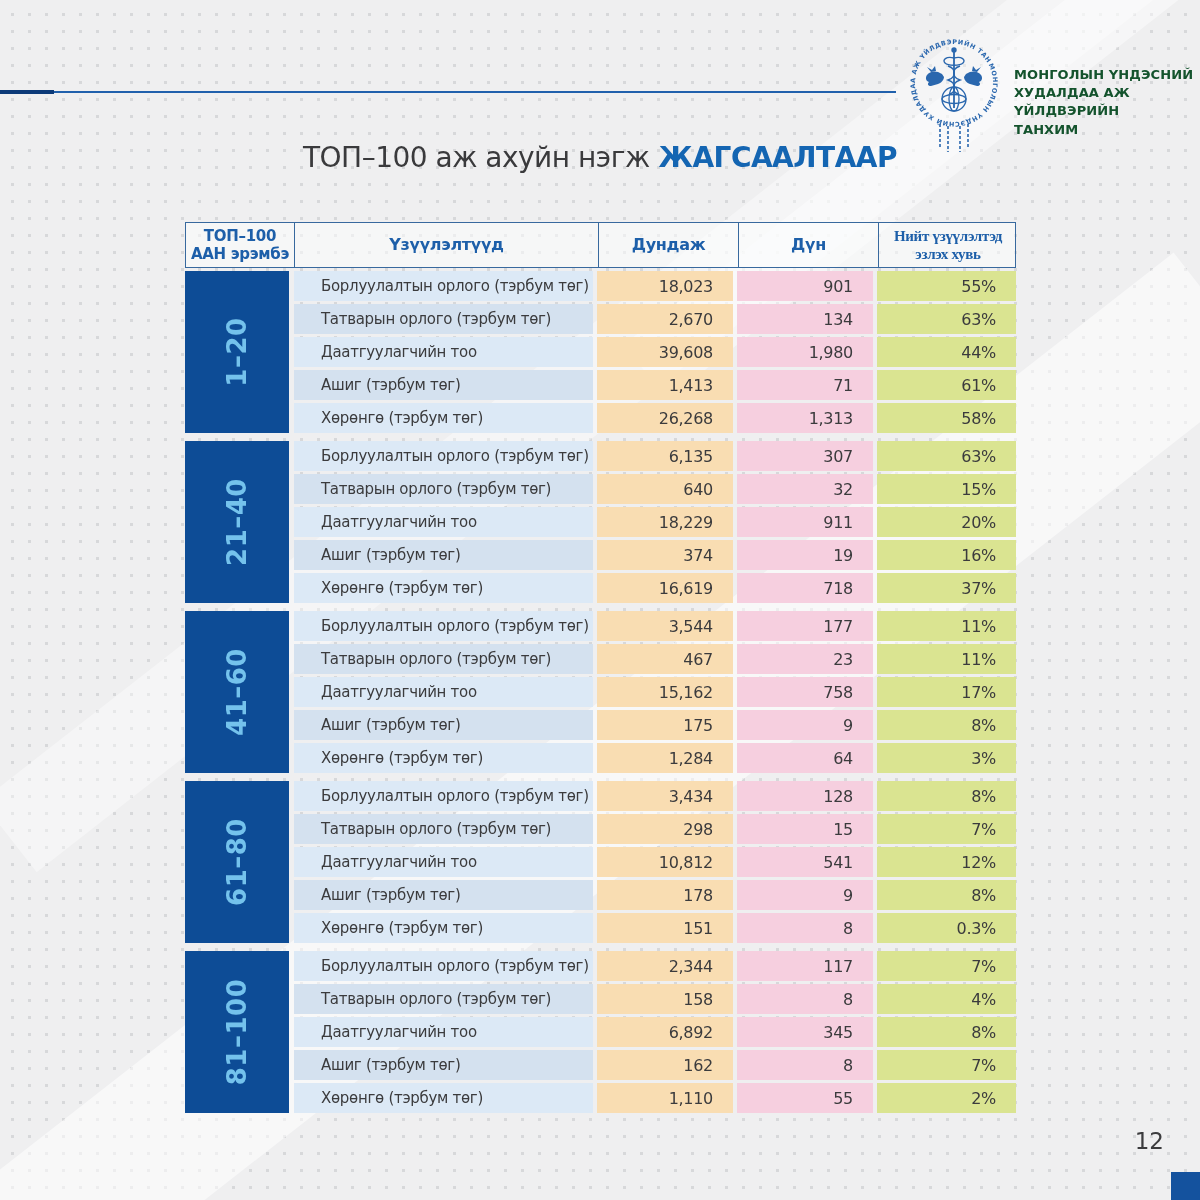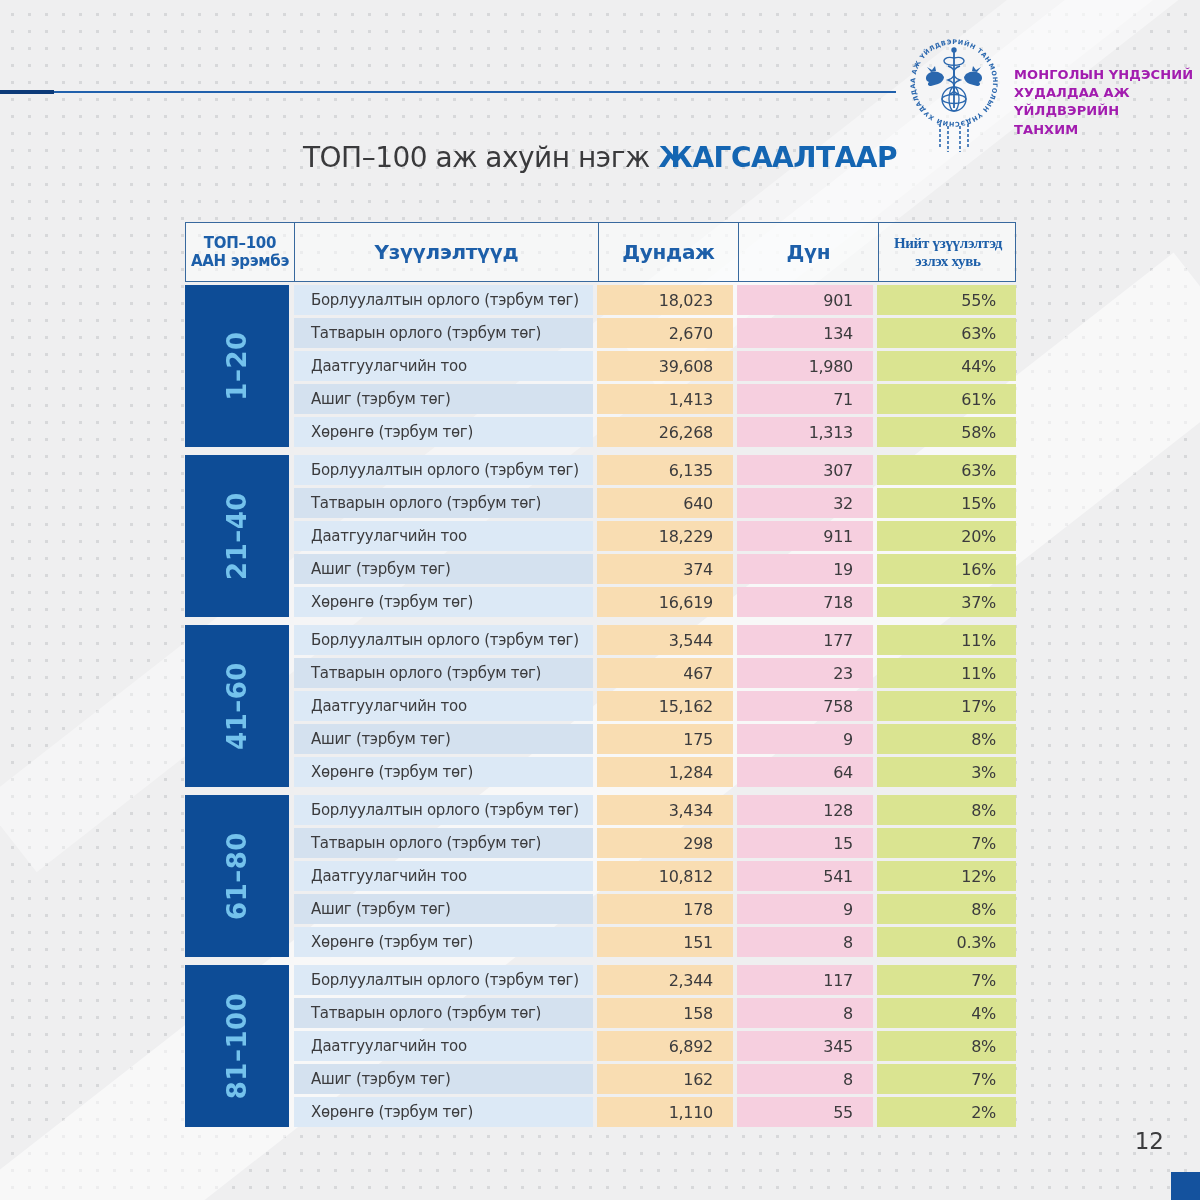--- a/index.html
+++ b/index.html
@@ -28,58 +28,58 @@
   .layer { position:absolute; inset:0; z-index:2; }
 
   
   .top-rule { position:absolute; left:0; top:91px; width:896px; height:2px; background:#2060ac; }
   .top-rule-dark { position:absolute; left:0; top:90px; width:54px; height:4px; background:#0c3a78; }
 
   
   .logo-svg { position:absolute; left:898px; top:36px; width:112px; height:118px; }
   .logo-name {
     position:absolute; left:1014px; top:66px;
-    font-size:13px; font-weight:bold; color:#a21caf; line-height:1.4;
+    font-size:13px; font-weight:bold; color:#14532d; line-height:1.4;
     letter-spacing:0.1px;
   }
 
   
   .page-title {
     position:absolute; left:0; top:141px; width:1200px;
     text-align:center; font-size:28px; color:#3a3a3c;
     letter-spacing:-0.5px;
   }
   .page-title .hl { font-weight:bold; color:#1465b2; margin-left:9px; }
 
   
   .tbl { position:absolute; left:185px; top:222px; width:831px; }
   .thead {
     display:grid; grid-template-columns:109px 304px 140px 140px 138px;
-    height:60px; border:1px solid #38699e; background:rgba(252,253,254,0.55);
+    height:46px; border:1px solid #38699e; background:rgba(252,253,254,0.55);
   }
   .th {
     display:flex; align-items:center; justify-content:center; text-align:center;
-    color:#1d5fa9; font-weight:bold; font-size:20px; line-height:1.2;
+    color:#1d5fa9; font-weight:bold; font-size:16px; line-height:1.2;
     border-right:1px solid #38699e; white-space:pre-line; letter-spacing:-0.3px;
   }
   .th:last-child { border-right:none; }
   .th-rank { font-size:15px; }
   .th-share { font-size:15px;font-family:Liberation Serif, serif; }
 
   .tbody { display:flex; flex-direction:column; gap:8px; margin-top:3px; }
   .group { display:grid; grid-template-columns:104px 1fr; column-gap:5px; }
   .rank-cell { background:#0d4c96; display:flex; align-items:center; justify-content:center; }
   .rank-label {
     transform:rotate(-90deg); white-space:nowrap;
     font-weight:bold; font-size:26px; color:#74c2ec; letter-spacing:0.5px;
   }
   .rows { display:flex; flex-direction:column; gap:3px; }
   .row { display:grid; grid-template-columns:299px 136px 136px 139px; column-gap:4px; height:30px; }
   .cell { display:flex; align-items:center; font-size:15px; color:#3b3b3d; letter-spacing:-0.3px; }
-  .c-label { background:#d6e3f1; padding-left:17px; }
+  .c-label { background:#d6e3f1; padding-left:27px; }
   .row:nth-child(odd) .c-label { background:#dcе9f6; }
   .row:nth-child(odd) .c-label { background:#dce9f6; }
   .row:nth-child(even) .c-label { background:#d4e1ef; }
   .num { justify-content:flex-end; padding-right:20px; font-size:16px; }
   .c-sum { background:#f9ddb2; }
   .c-avg { background:#f6cfdf; }
   .c-share { background:#dae491; }
 
   
   .page-number { position:absolute; right:36px; top:1128px; font-size:23px; color:#3c3c3e; }

